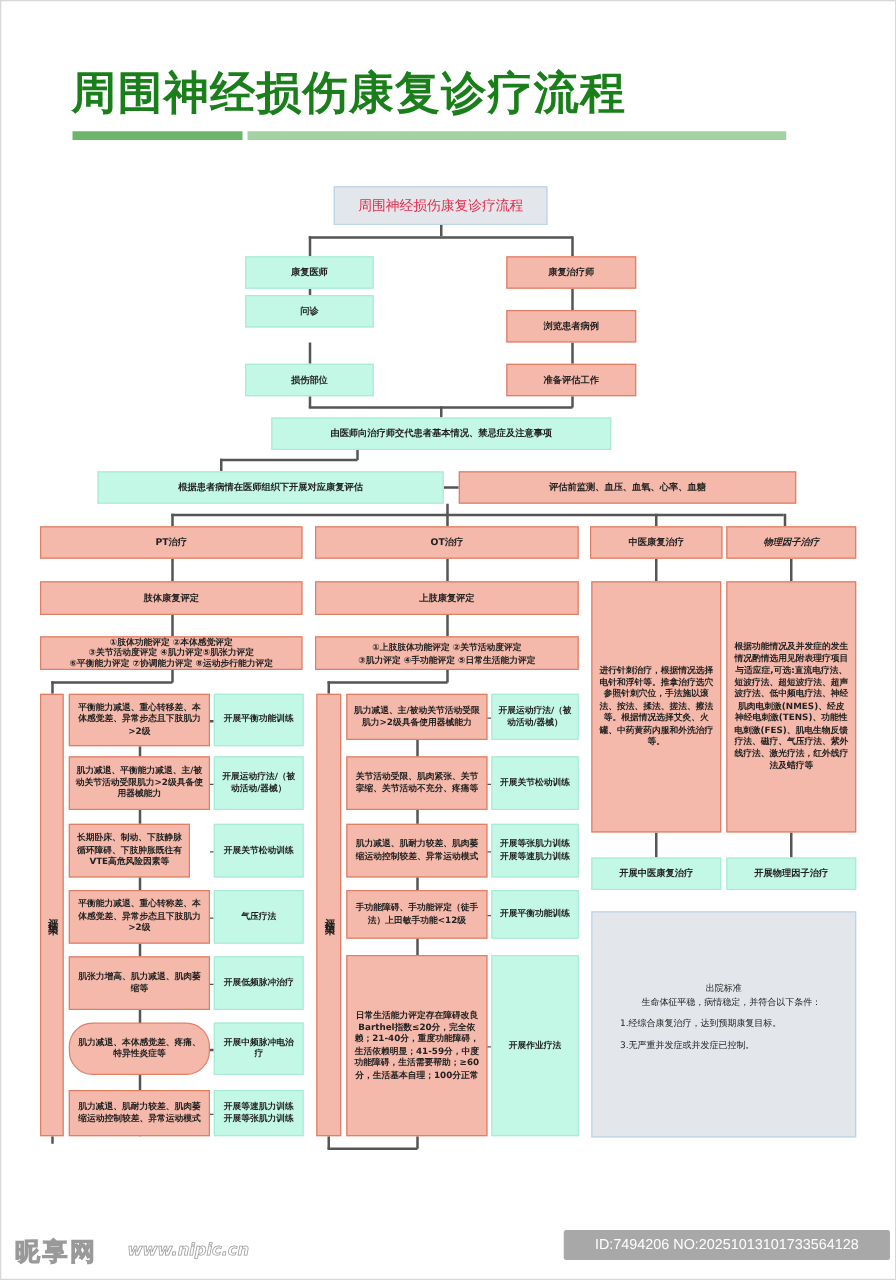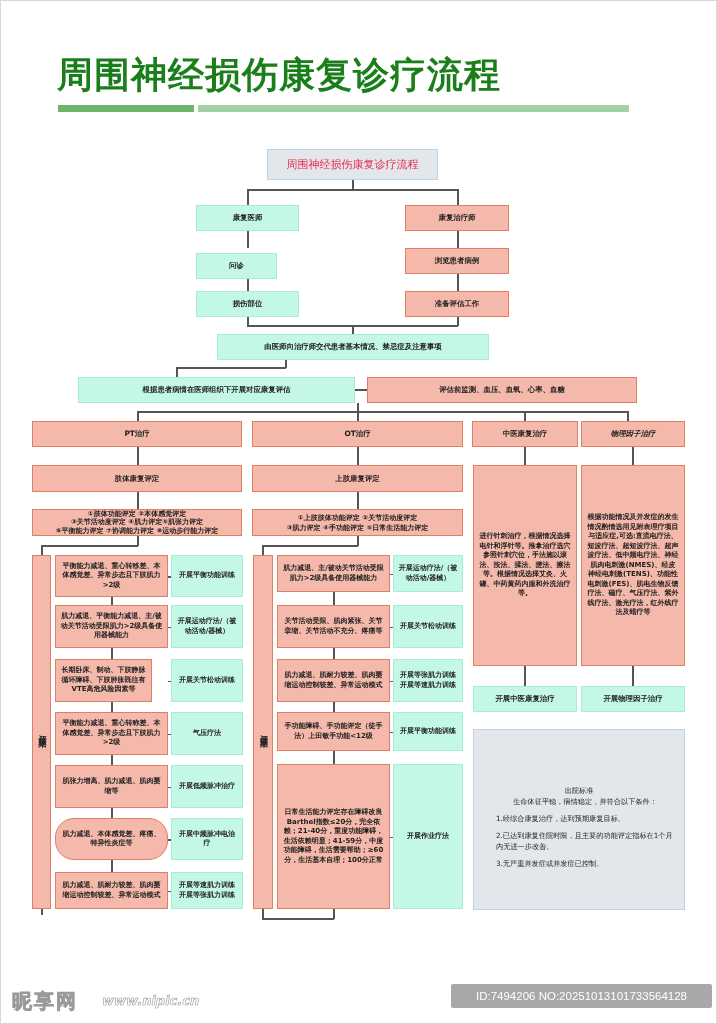--- a/index.html
+++ b/index.html
@@ -80,21 +80,21 @@
 <div class="ln v" style="left:524px;top:666px;height:20px;"></div>
 <div class="ln v" style="left:632px;top:666px;height:20px;"></div>
 
 <div class="box b" style="left:267px;top:149px;width:171px;height:31px;">
   <span class="top-title">周围神经损伤康复诊疗流程</span>
 </div>
 
 <div class="box g" style="left:196px;top:205px;width:103px;height:26px;">
     <span>康复医师</span>
   </div>
-<div class="box g" style="left:196px;top:253px;width:81px;height:26px;">
+<div class="box g" style="left:196px;top:236px;width:103px;height:26px;">
     <span>问诊</span>
   </div>
 <div class="box g" style="left:196px;top:291px;width:103px;height:26px;">
     <span>损伤部位</span>
   </div>
 
 <div class="box r" style="left:405px;top:205px;width:104px;height:26px;">
     <span>康复治疗师</span>
   </div>
 <div class="box r" style="left:405px;top:248px;width:104px;height:26px;">
@@ -252,19 +252,18 @@
     <span>根据功能情况及并发症的发生情况酌情选用见附表理疗项目与适应症,可选:直流电疗法、短波疗法、超短波疗法、超声波疗法、低中频电疗法、神经肌肉电刺激(NMES)、经皮神经电刺激(TENS)、功能性电刺激(FES)、肌电生物反馈疗法、磁疗、气压疗法、紫外线疗法、激光疗法，红外线疗法及蜡疗等</span>
   </div>
 <div class="box g" style="left:581px;top:686px;width:104px;height:26px;">
     <span>开展物理因子治疗</span>
   </div>
 
 <div class="box b note" style="left:473px;top:729px;width:212px;height:181px;">
   <div class="center">出院标准</div>
   <p class="center">生命体征平稳，病情稳定，并符合以下条件：</p>
   <p>1.经综合康复治疗，达到预期康复目标。</p>
-  <p>2.已达到康复住院时限，且主要的功能评定指标在1个月内无进一步改善。</p>
   <p>3.无严重并发症或并发症已控制。</p>
 </div>
 
 <div class="wm-logo">昵享网</div>
 <div class="wm-url">www.nipic.cn</div>
 <div class="wm-id">ID:7494206 NO:20251013101733564128</div>
 
 </body></html>

